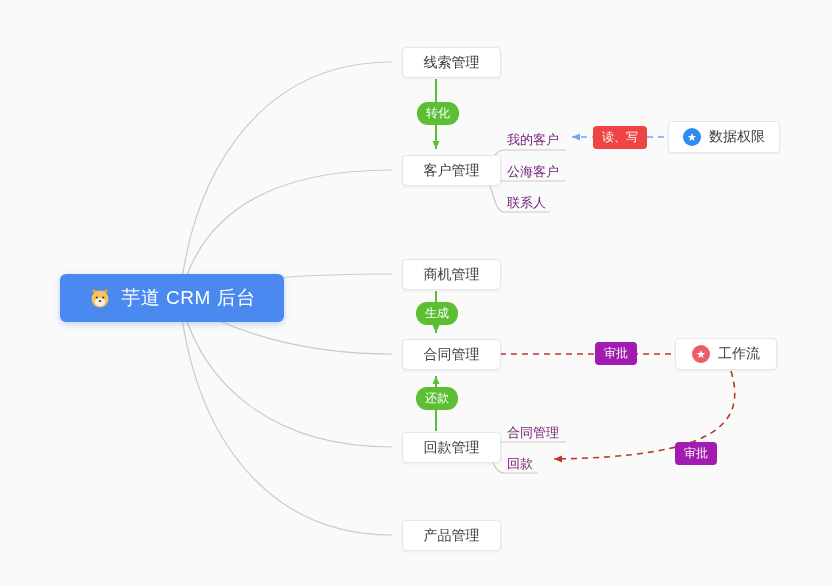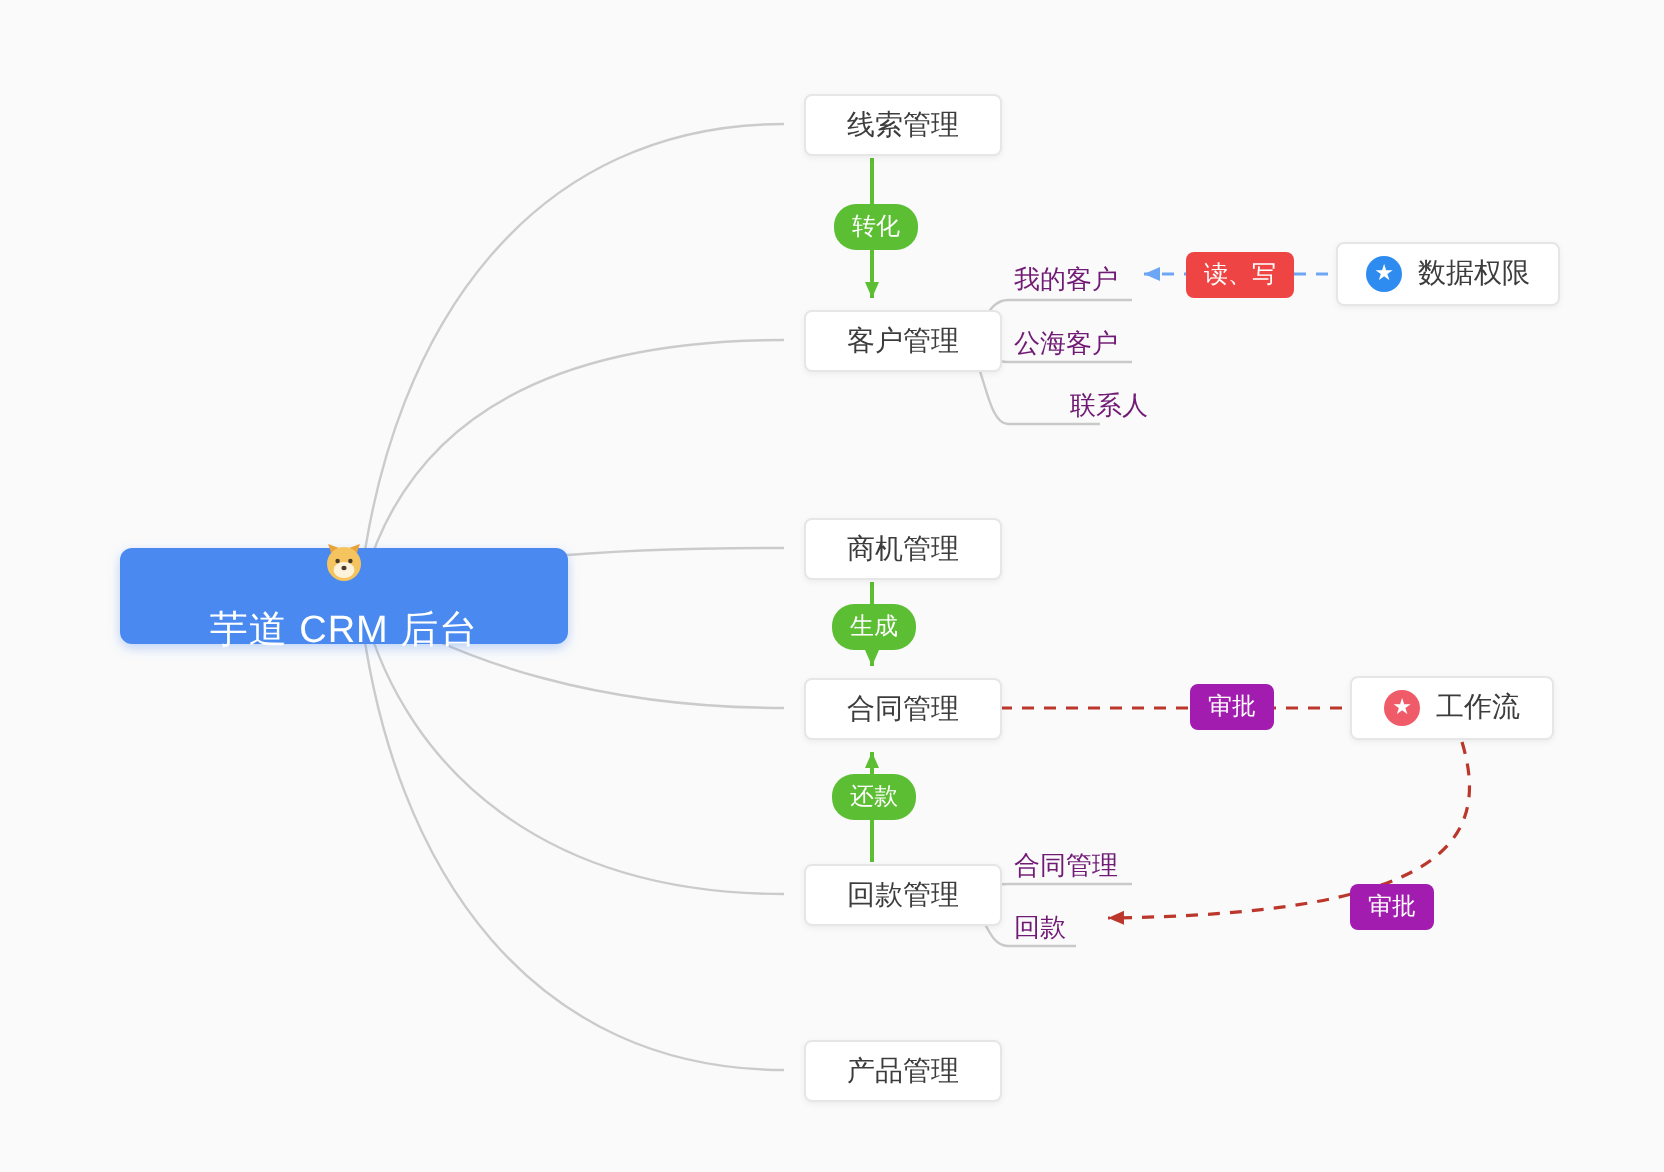--- a/index.html
+++ b/index.html
@@ -24,27 +24,26 @@
   #node-contract{top:339px}
   #node-receivable{top:432px}
   #node-product{top:520px}
 
   .root-node{
     position:absolute;z-index:2;left:60px;top:274px;width:224px;height:48px;
     background:#4A8AF0;border-radius:6px;color:#fff;
     display:flex;align-items:center;justify-content:center;gap:9px;
     font-size:19px;letter-spacing:.5px;
     box-shadow:0 2px 6px rgba(74,138,240,.35);
-    flex-direction:column;
   }
 
   .leaf{position:absolute;z-index:2;font-size:13px;color:#701a75;line-height:17px;}
   #leaf-my-customer{left:507px;top:131px;}
   #leaf-public-sea{left:507px;top:163px;}
-  #leaf-contact{left:507px;top:194px;margin-left:28px;}
+  #leaf-contact{left:507px;top:194px;}
   #leaf-repayment-plan{left:507px;top:424px;}
   #leaf-receivable-item{left:507px;top:455px;}
 
   .badge{
     position:absolute;z-index:3;color:#fff;font-size:12px;line-height:15px;
     padding:4px 9px;border-radius:4px;white-space:nowrap;
   }
   .badge.green{background:#5CBE33;border-radius:11px;}
   .badge.red{background:#a21caf;margin-left:36px;}
   .badge.blue{background:#ef4444;font-family:Liberation Serif, serif;}

